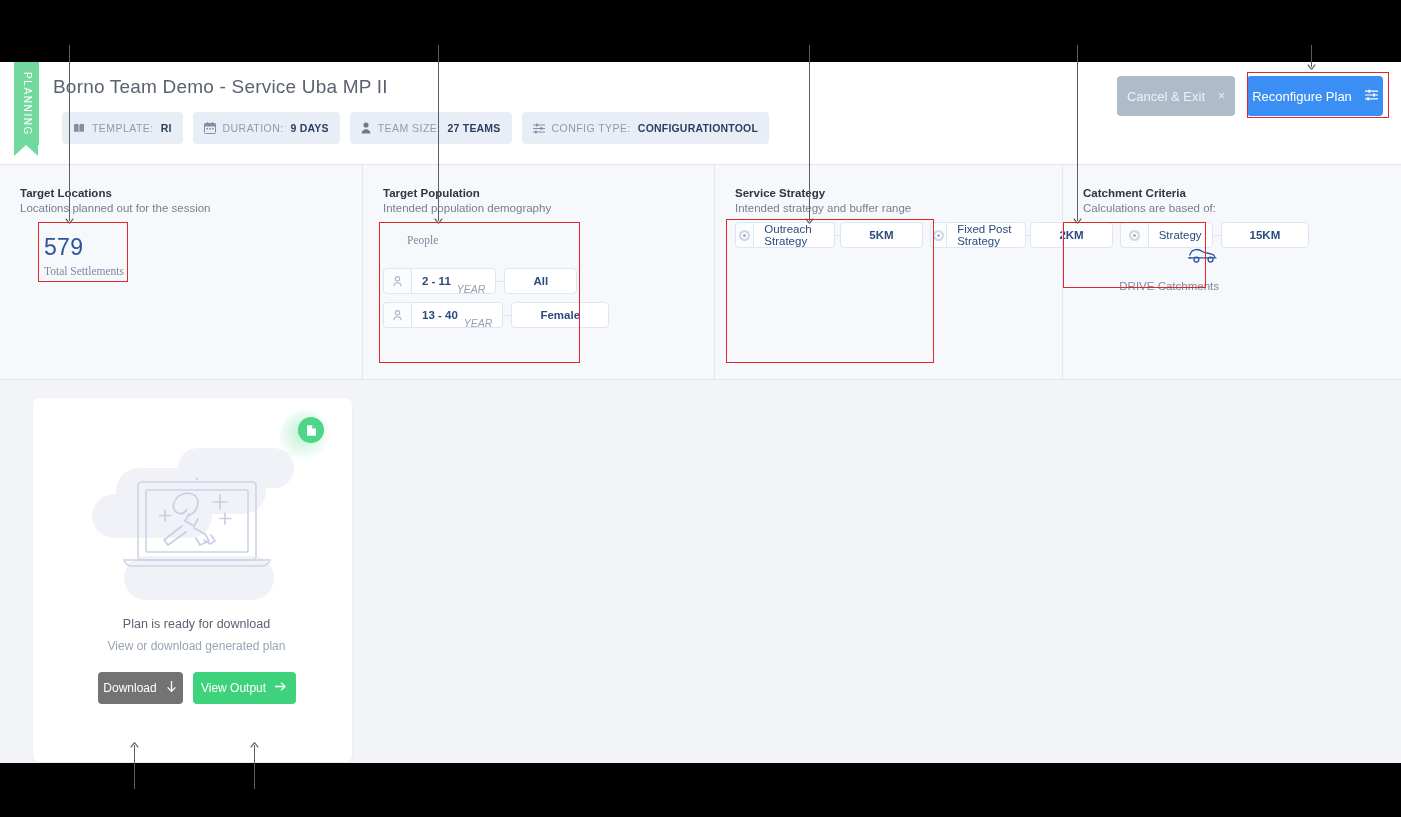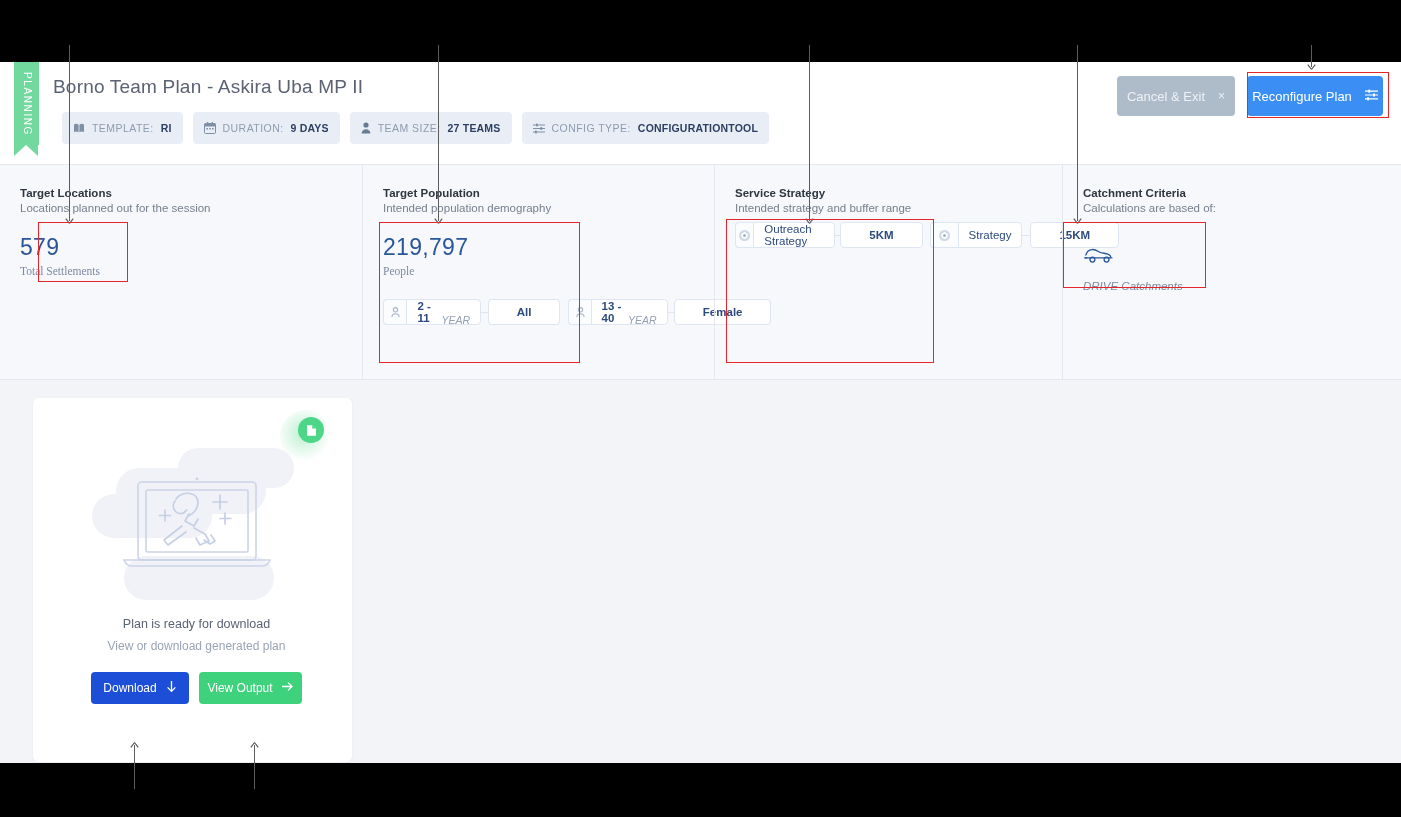--- a/index.html
+++ b/index.html
@@ -73,25 +73,25 @@
              border-bottom: 1px solid #e4e8ee; }
   .scol { position: relative; padding: 22px 0 0 20px; }
   .scol + .scol { border-left: 1px solid #e4e8ee; }
   .c1 { width: 362px; }
   .c2 { width: 352px; }
   .c3 { width: 348px; }
   .c4 { flex: 1; }
   .scol h3 { font-size: 11.5px; color: #2f3642; font-weight: bold; }
   .scol p.sub { font-size: 11.5px; color: #767f8e; margin-top: 3px; }
 
-  .metric { margin-top: 20px; }
+  .metric { margin-top: 20px; margin-left: 24px; }
   .metric .big { font-size: 23px; color: #2a5699; font-weight: 400; letter-spacing: .3px; }
   .metric .lbl { font-size: 11.5px; color: #7d8aa0; margin-top: 4px; font-family: Liberation Serif, serif; }
 
-  .pill-rows { margin-top: 22px; display: flex; flex-direction: row; gap: 8px; }
+  .pill-rows { margin-top: 22px; display: flex; flex-direction: column; gap: 8px; }
   .pill-row { display: flex; align-items: center; }
   .pseg {
     display: flex; align-items: center; height: 26px;
     border: 1px solid #dde6f2; background: #fff;
     font-size: 11.5px; color: #2c4a7c;
   }
   .pseg.icon { width: 28px; justify-content: center; border-right: none;
                border-radius: 4px 0 0 4px; background: #fbfcfe; }
   .pseg.mid { padding: 0 10px; border-radius: 0 4px 4px 0; gap: 6px; }
   .pseg.solo { padding: 0 28px; border-radius: 4px; font-weight: bold; }
@@ -99,21 +99,21 @@
   .pseg .bold { font-weight: bold; }
   .connector { width: 8px; height: 1px; background: #dde6f2; }
 
   .strat-rows { margin-top: 8px; display: flex; flex-direction: row; gap: 7px; }
   .radio {
     width: 11px; height: 11px; border-radius: 50%;
     border: 2px solid #cfd9e6; background: #9fb0c6;
     box-shadow: inset 0 0 0 2px #fff;
   }
 
-  .catch-box { margin-top: 18px; width: 136px; padding: 14px 0 12px; text-align: left; font-style: italic; }
+  .catch-box { margin-top: 18px; width: 136px; padding: 14px 0 12px; text-align: right; }
   .catch-box .carlbl { font-size: 11.5px; color: #7d8aa0; margin-top: 12px; }
 
   
   .body-area { position: relative; height: 382px; padding: 18px 0 0 33px; }
   .dl-card {
     position: relative; width: 319px; height: 364px;
     background: #fff; border-radius: 6px; overflow: hidden;
     box-shadow: 0 1px 3px rgba(20,40,80,.05);
     padding-left: 8px;
   }
@@ -125,21 +125,21 @@
   .doc-badge {
     position: absolute; right: 28px; top: 19px; width: 26px; height: 26px;
     border-radius: 50%; background: #4dd588;
     display: flex; align-items: center; justify-content: center;
   }
   .hero { position: relative; height: 205px; margin-top: 10px; }
   .hero svg { position: absolute; left: 50%; top: 0; transform: translateX(-50%); }
   .dl-title { text-align: center; font-size: 12.5px; color: #5a6374; margin-top: 4px; }
   .dl-sub { text-align: center; font-size: 12px; color: #9aa4b4; margin-top: 8px; }
   .dl-actions { display: flex; justify-content: center; gap: 10px; margin-top: 19px; }
-  .btn-download { width: 98px; height: 32px; background: #1d4ed8; color: #fff;
+  .btn-download { width: 85px; height: 32px; background: #737373; color: #fff;
                   font-size: 12px; gap: 9px; }
   .btn-view { width: 103px; height: 32px; background: #3fd27c; color: #fff;
               font-size: 12px; gap: 9px; }
 
   
   .anno { position: absolute; background: #5c5c5c; width: 1.4px; }
   .arrowhead { position: absolute; width: 9px; height: 9px; }
   .hl { position: absolute; border: 1.6px solid #e4252a; pointer-events: none; }
 </style>
 </head>
@@ -148,21 +148,21 @@
 <div id="stage">
 
   <div class="app">
 
     <div class="header">
 
       <div class="ribbon">
         <span>PLANNING</span>
       </div>
 
-      <div class="plan-title">Borno Team Plan - Askira Uba MP II</div>
+      <div class="plan-title">Borno Team Demo - Service Uba MP II</div>
 
       <div class="chips">
 
         <div class="chip">
           <span>
             <svg width="12" height="11" viewBox="0 0 12 11">
                 <path d="M1 1.5c1.6-.9 3.2-.9 4.6.2v7.6C4.2 8.2 2.6 8.2 1 9zM11 1.5C9.4.6 7.8.6 6.4 1.7v7.6C7.8 8.2 9.4 8.2 11 9z" fill="#7f8fa6"></path>
               </svg>
           </span>
           <span>TEMPLATE:</span>
@@ -247,21 +247,20 @@
         <div class="metric">
           <div class="big">579</div>
           <div class="lbl">Total Settlements</div>
         </div>
       </div>
 
       <div class="scol c2">
         <h3>Target Population</h3>
         <p class="sub">Intended population demography</p>
         <div class="metric">
-          <div class="big">219,797</div>
           <div class="lbl">People</div>
         </div>
 
         <div class="pill-rows">
 
           <div class="pill-row">
             <span class="pseg icon">
               <svg width="9" height="11" viewBox="0 0 10 12">
                   <circle cx="5" cy="3" r="2.4" fill="none" stroke="#a9b5c7" stroke-width="1.2"></circle>
                   <path d="M1 11.3c0-2.4 1.8-3.9 4-3.9s4 1.5 4 3.9" fill="none" stroke="#a9b5c7" stroke-width="1.2"></path>
@@ -301,20 +300,28 @@
 
           <div class="pill-row">
             <span class="pseg icon">
                 <span class="radio"></span>
               </span>
             <span class="pseg mid">Outreach Strategy</span>
             <span class="connector"></span>
             <span class="pseg solo">5KM</span>
           </div>
 
+          <div class="pill-row">
+            <span class="pseg icon">
+                <span class="radio"></span>
+              </span>
+            <span class="pseg mid">Fixed Post Strategy</span>
+            <span class="connector"></span>
+            <span class="pseg solo">2KM</span>
+          </div>
 
           <div class="pill-row">
             <span class="pseg icon">
                 <span class="radio"></span>
               </span>
             <span class="pseg mid">Strategy</span>
             <span class="connector"></span>
             <span class="pseg solo">15KM</span>
           </div>
 

